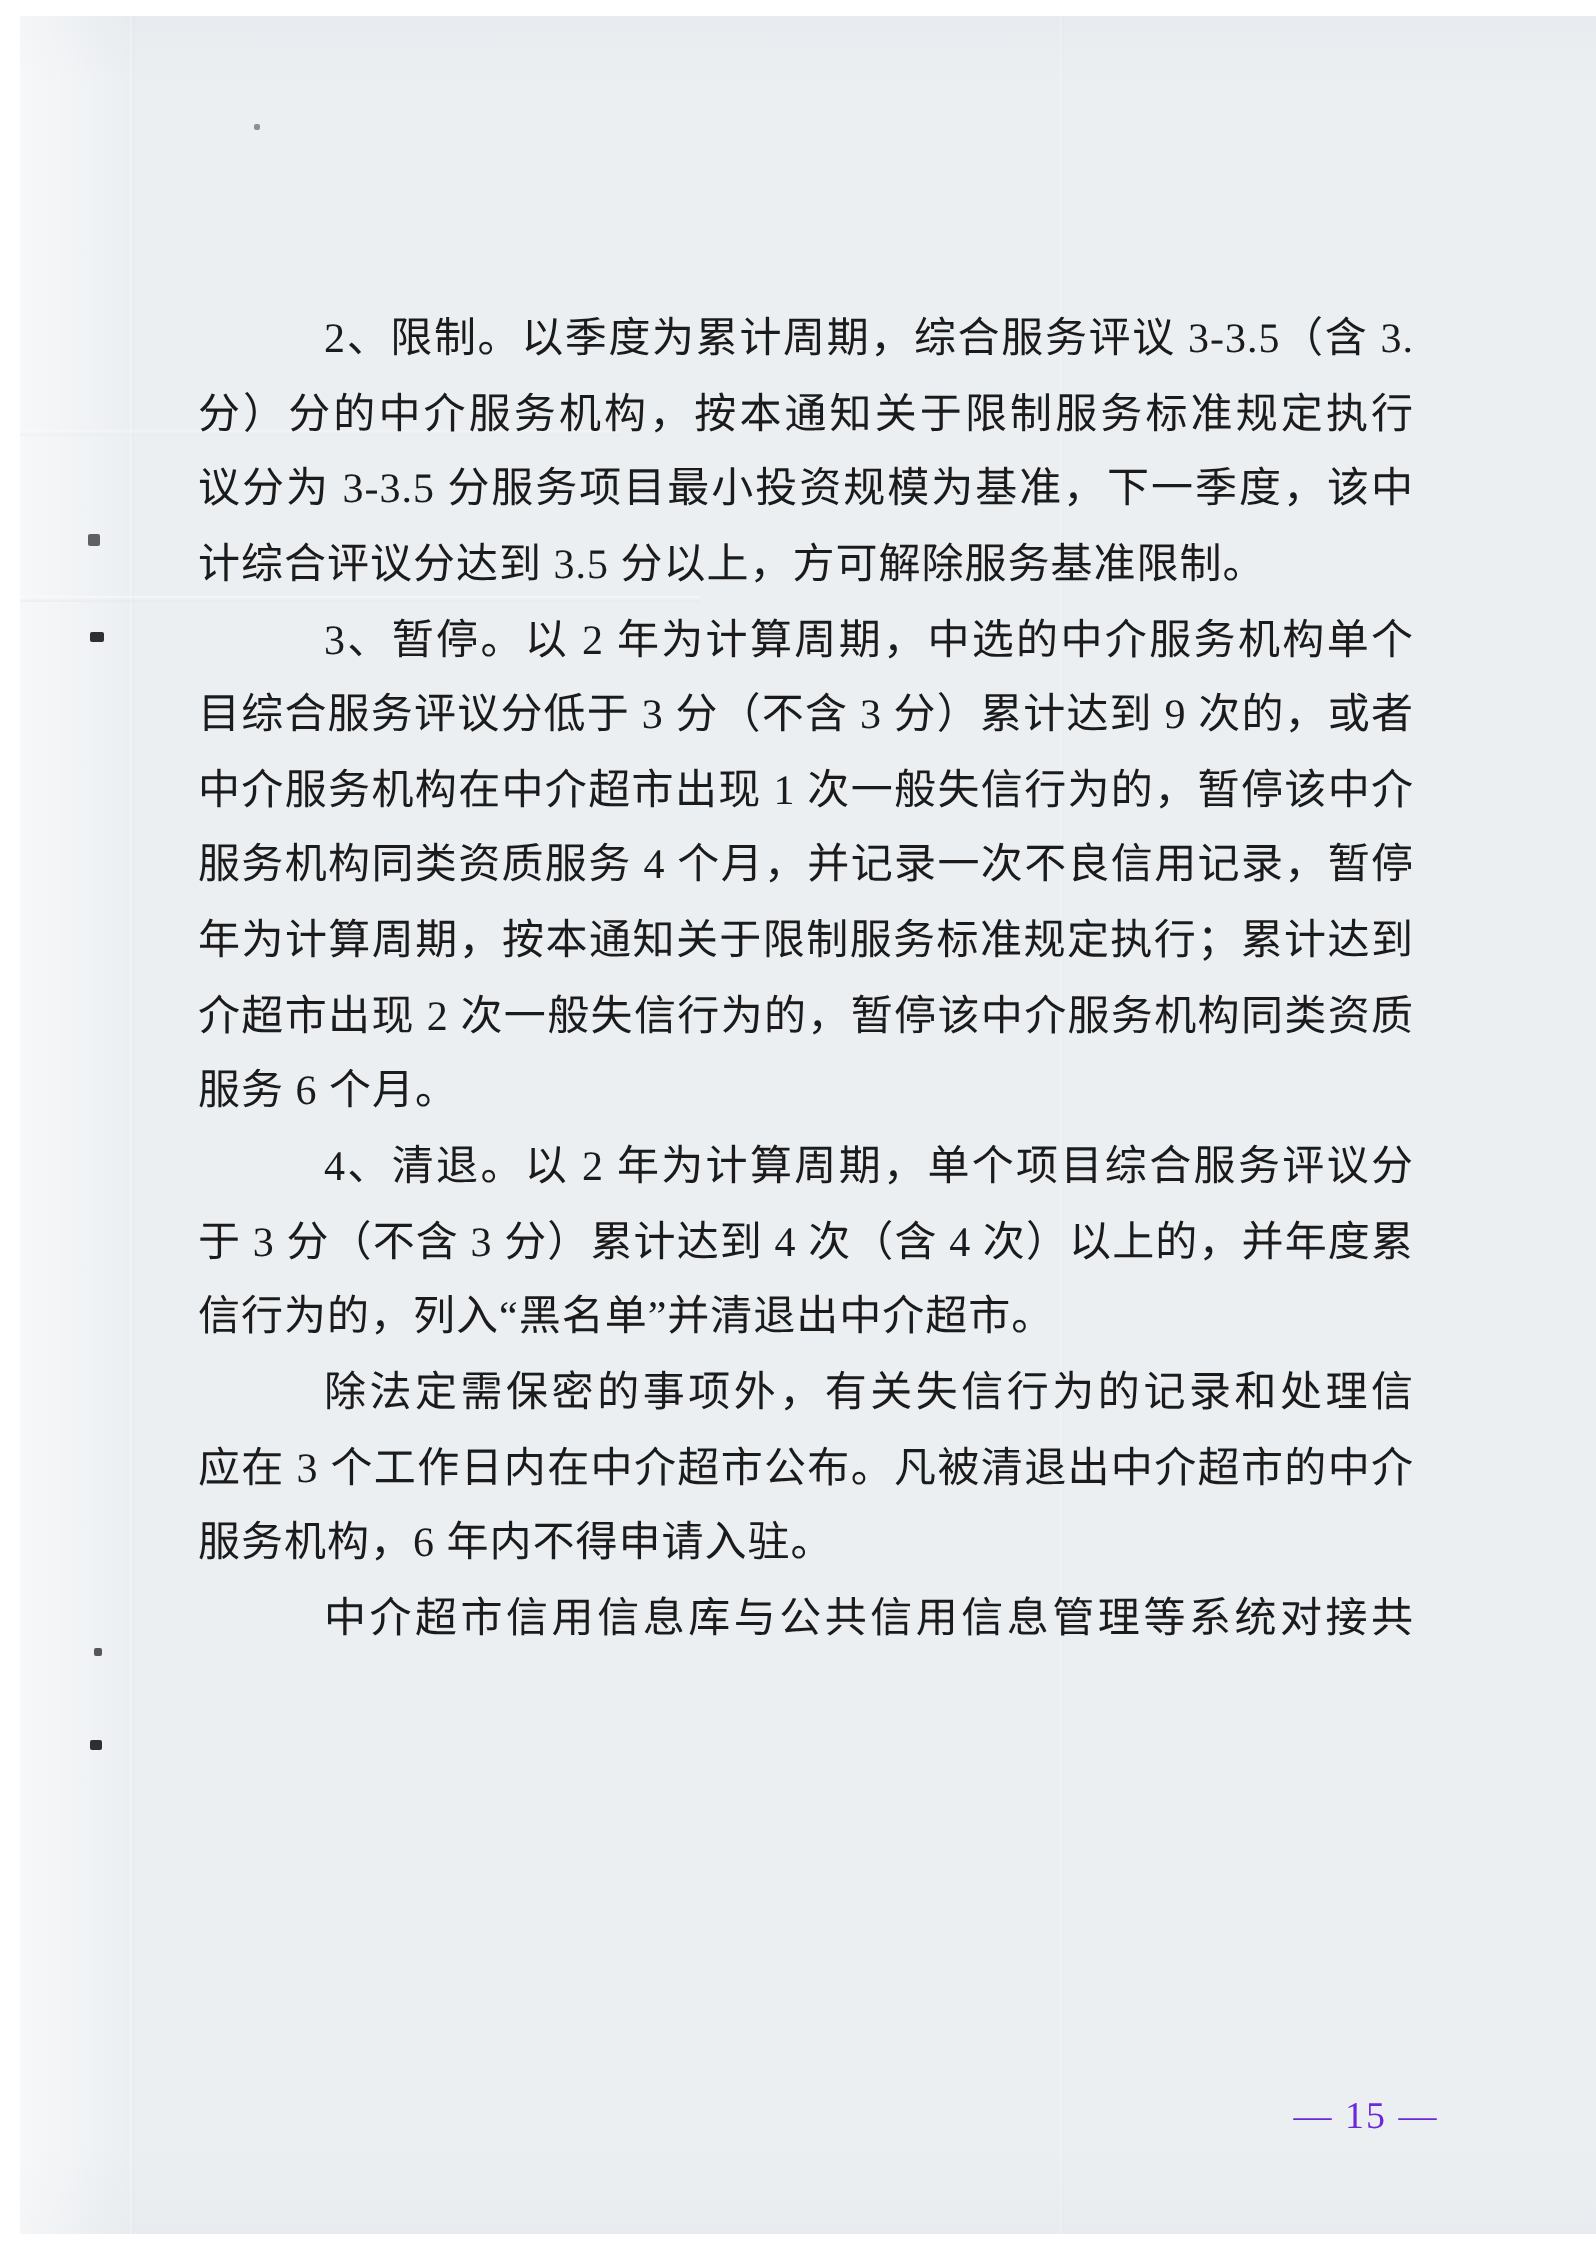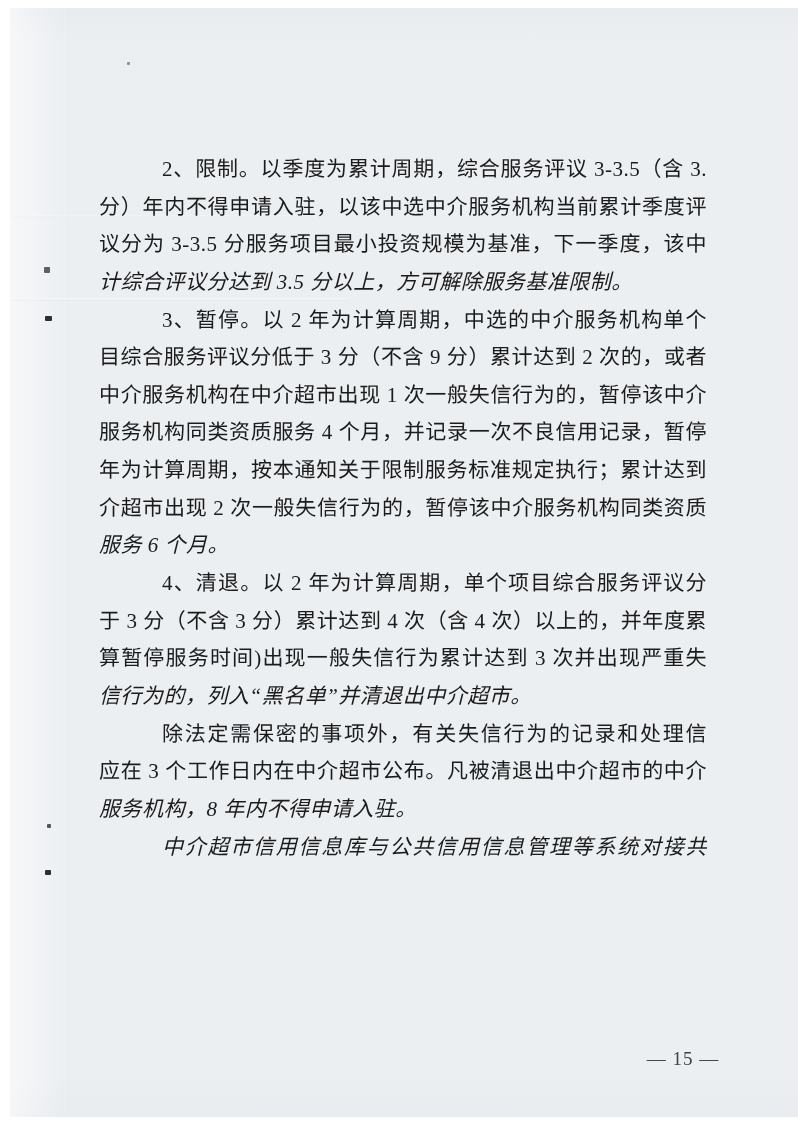--- a/index.html
+++ b/index.html
@@ -40,24 +40,24 @@
   .line{
     height:37.65px;
     line-height:37.65px;
     text-align:justify;
     text-align-last:justify;
     word-break:break-all;
     overflow:hidden;
     letter-spacing:.5px;
   }
   .line.indent{padding-left:63px;}
-  .line.pend{text-align-last:left;font-style:italic;}
+  .line.pend{text-align-last:left;}
   .pagenum{
     position:absolute;left:618px;top:1046px;width:130px;
-    color:#404040;font-size:19px;letter-spacing:1px;
+    color:#6d28d9;font-size:19px;letter-spacing:1px;
     text-align:center;line-height:26px;
   }
 </style>
 </head>
 <body>
 
 <div class="scan">
   <div class="paper">
     <div class="crease-v" style="left:55px;"></div>
     <div class="crease-v" style="left:520px;opacity:.35;"></div>
@@ -68,46 +68,45 @@
   <div class="speck" style="left:44px;top:267px;width:6px;height:6px;opacity:.75;"></div>
   <div class="speck" style="left:45px;top:316px;width:7px;height:5px;"></div>
   <div class="speck" style="left:47px;top:824px;width:4px;height:4px;opacity:.8;"></div>
   <div class="speck" style="left:45px;top:870px;width:6px;height:5px;"></div>
   <div class="speck" style="left:127px;top:62px;width:3px;height:3px;opacity:.5;"></div>
 
   <div class="textblock">
 
     <div>
       <div class="line indent">2、限制。以季度为累计周期，综合服务评议 3-3.5（含 3.5</div>
-      <div class="line">分）年内不得申请入驻，以该中选中介服务机构当前累计季度评</div>
+      <div class="line">分）分的中介服务机构，按本通知关于限制服务标准规定执行</div>
       <div class="line">议分为 3-3.5 分服务项目最小投资规模为基准，下一季度，该中</div>
       <div class="line pend">计综合评议分达到 3.5 分以上，方可解除服务基准限制。</div>
     </div>
 
     <div>
       <div class="line indent">3、暂停。以 2 年为计算周期，中选的中介服务机构单个项</div>
-      <div class="line">目综合服务评议分低于 3 分（不含 9 分）累计达到 2 次的，或者</div>
+      <div class="line">目综合服务评议分低于 3 分（不含 3 分）累计达到 9 次的，或者</div>
       <div class="line">中介服务机构在中介超市出现 1 次一般失信行为的，暂停该中介</div>
       <div class="line">服务机构同类资质服务 4 个月，并记录一次不良信用记录，暂停</div>
       <div class="line">年为计算周期，按本通知关于限制服务标准规定执行；累计达到</div>
       <div class="line">介超市出现 2 次一般失信行为的，暂停该中介服务机构同类资质</div>
       <div class="line pend">服务 6 个月。</div>
     </div>
 
     <div>
       <div class="line indent">4、清退。以 2 年为计算周期，单个项目综合服务评议分低</div>
       <div class="line">于 3 分（不含 3 分）累计达到 4 次（含 4 次）以上的，并年度累</div>
-      <div class="line">算暂停服务时间)出现一般失信行为累计达到 3 次并出现严重失</div>
       <div class="line pend">信行为的，列入“黑名单”并清退出中介超市。</div>
     </div>
 
     <div>
       <div class="line indent">除法定需保密的事项外，有关失信行为的记录和处理信息，</div>
       <div class="line">应在 3 个工作日内在中介超市公布。凡被清退出中介超市的中介</div>
-      <div class="line pend">服务机构，8 年内不得申请入驻。</div>
+      <div class="line pend">服务机构，6 年内不得申请入驻。</div>
     </div>
 
     <div>
       <div class="line indent pend" style="text-align-last:justify;">中介超市信用信息库与公共信用信息管理等系统对接共享，</div>
     </div>
   </div>
 
   <div class="pagenum">— 15 —</div>
 </div>
 

